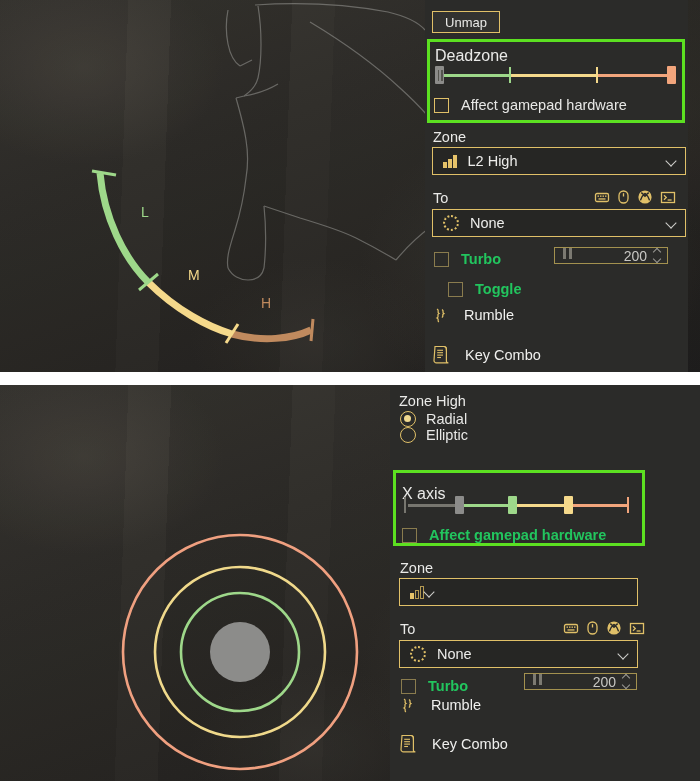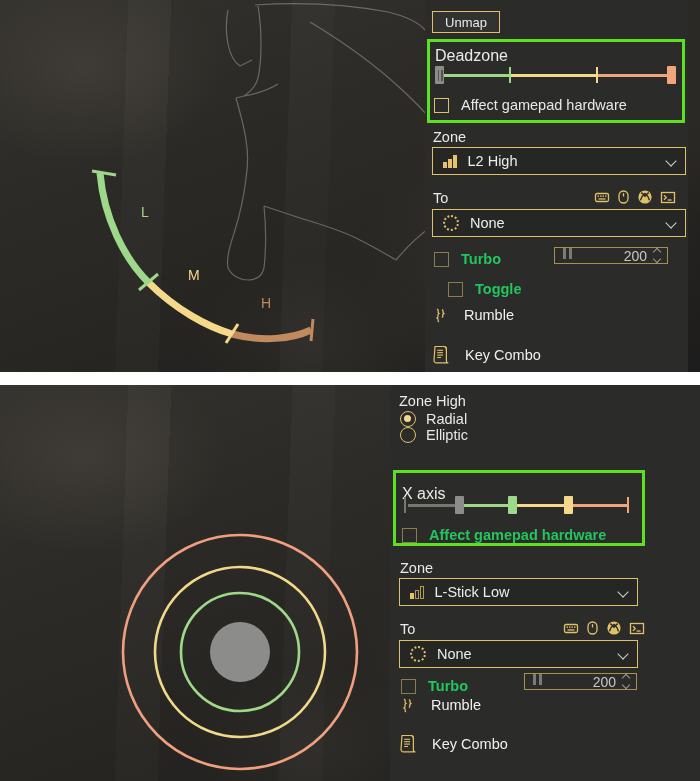--- a/index.html
+++ b/index.html
@@ -351,21 +351,20 @@
       <span class="label label-dim">Affect gamepad hardware</span>
     </div>
 
     <div class="field-label" style="left:400px;top:175px">Zone</div>
     <div class="dropdown" style="left:399px;top:193px;width:239px">
       <span class="baricon">
         <i style="height:6px"></i>
           <i class="hollow" style="height:9px"></i>
           <i class="hollow" style="height:13px"></i>
       </span>
-      <span class="dd-text">L-Stick Low</span>
       <span class="chev"></span>
     </div>
 
     <div class="field-label" style="left:400px;top:236px">To</div>
     <div class="to-icons" style="left:563px;top:235px">
       <svg width="16" height="16" viewBox="0 0 16 16">
         <rect x="1.5" y="4.5" width="13" height="8" rx="1.5" fill="none" stroke="#e0c068" stroke-width="1.3"></rect>
         <g fill="#e0c068">
             <rect x="3.5" y="6.5" width="1.5" height="1.3"></rect>
             <rect x="6" y="6.5" width="1.5" height="1.3"></rect>

